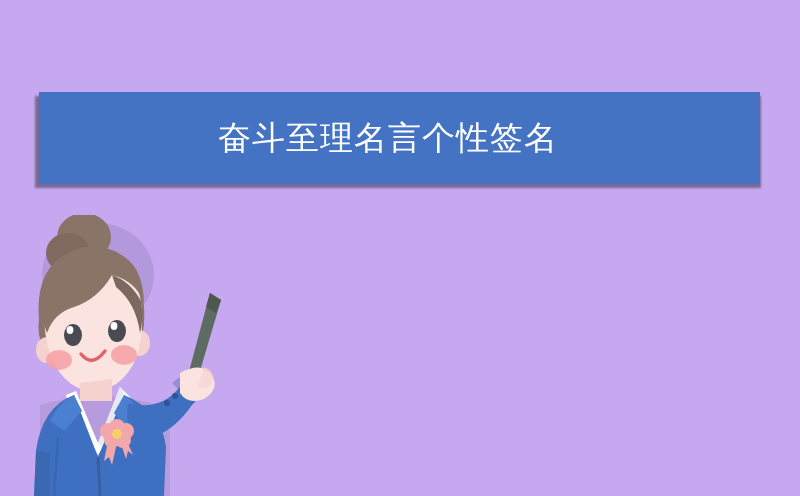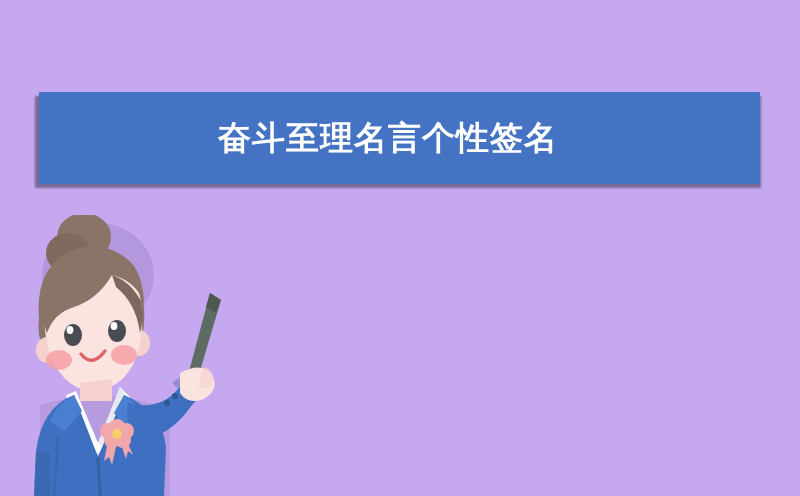--- a/index.html
+++ b/index.html
@@ -38,21 +38,21 @@
     width: 721px;
     height: 92px;
     background: #4573c4;
     display: flex;
     align-items: center;
     justify-content: flex-start;
   }
   .banner-title {
     color: #ffffff;
     font-size: 33px;
-    font-weight: bold;
+    font-weight: normal;
     letter-spacing: 1px;
     margin-left: 179px;
     white-space: nowrap;
     font-family: "DejaVu Sans", "Liberation Sans", sans-serif;
   }
 
   
   .illustration {
     position: absolute;
     left: 20px;

